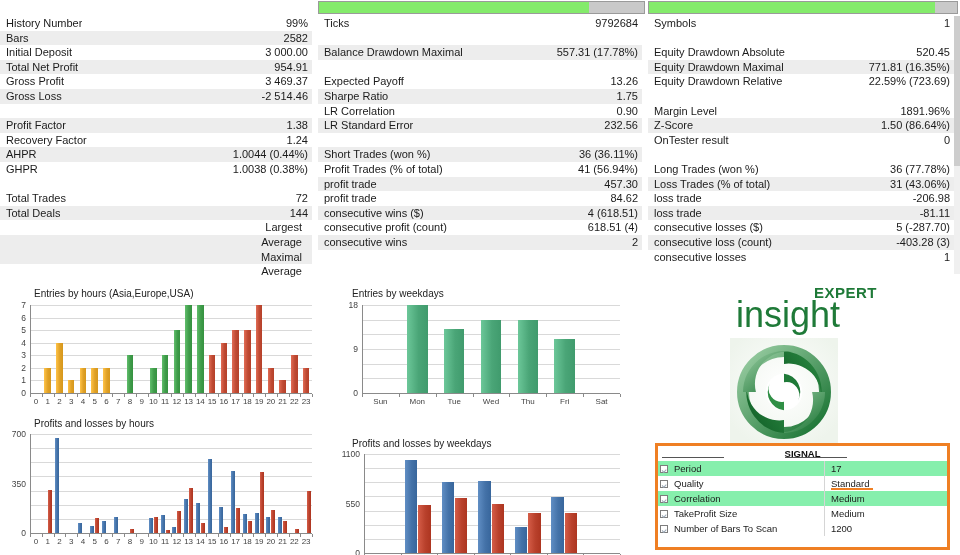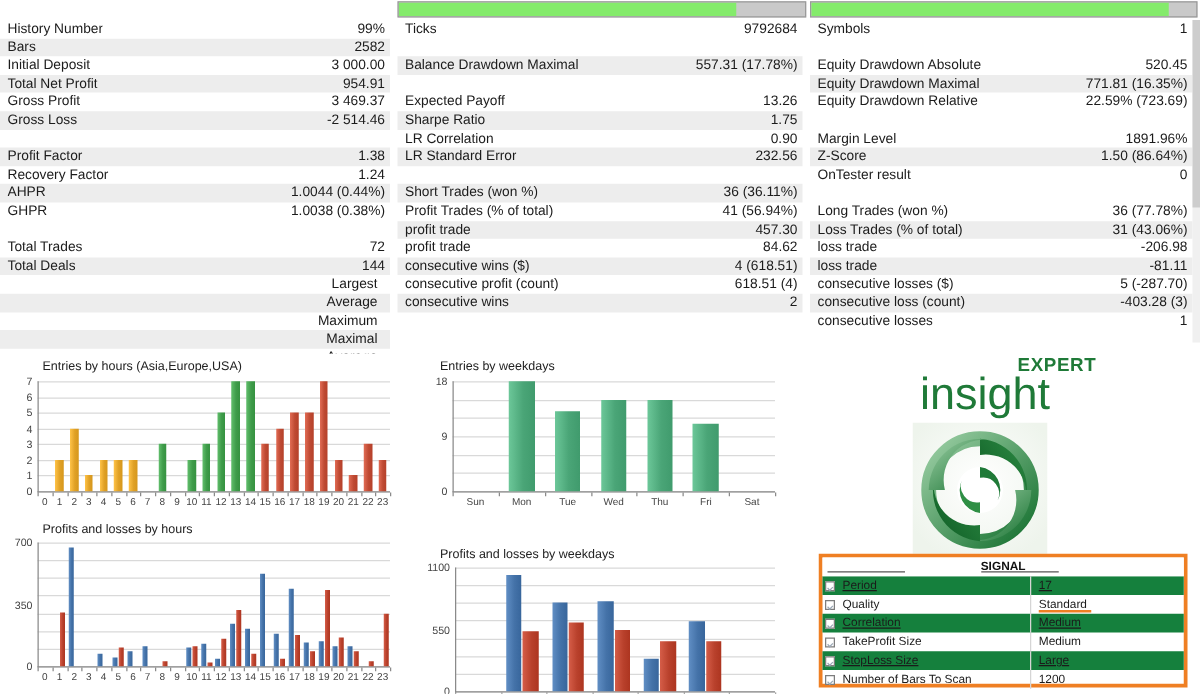--- a/index.html
+++ b/index.html
@@ -52,21 +52,21 @@
   .expert{position:absolute;font-weight:bold;color:#1f7a38;letter-spacing:.5px;}
   .insight{position:absolute;color:#1f7a38;}
   .swirl{position:absolute;}
   .pairname{position:absolute;color:#f08a35;font-weight:normal;white-space:nowrap;}
 
   
   .settings{position:absolute;left:655px;top:443px;width:295px;height:107px;border:3px solid #ef7f23;box-sizing:border-box;background:#fff;}
   .sig-head{position:relative;height:15px;line-height:15px;font-size:9.5px;font-weight:bold;color:#111;text-align:center;background:#fff;}
   .sig-head .rule{position:absolute;top:11px;height:1px;background:#555;}
   .strow{display:flex;height:15px;line-height:15px;font-size:9.5px;}
-  .strow.alt{background:#15803d;text-decoration:underline;}
+  .strow.alt{background:#86efac;}
   .strow .cbcell{width:12px;display:flex;align-items:center;justify-content:center;}
   .cbox{width:8px;height:8px;border:1px solid #7d7d7d;background:#fff;position:relative;box-sizing:border-box;}
   .cbox:after{content:"";position:absolute;left:1px;top:3px;width:3px;height:1.5px;border-left:1.3px solid #9aa7b5;border-bottom:1.3px solid #9aa7b5;transform:rotate(-45deg);}
   .strow .namecell{flex:0 0 150px;padding-left:4px;overflow:hidden;white-space:nowrap;}
   .strow .valcell{flex:1;padding-left:6px;border-left:1px solid #d5d5d5;position:relative;white-space:nowrap;}
   .valcell .ul{position:absolute;left:6px;bottom:1px;height:2px;background:#ef7f23;}
 </style>
 </head>
 <body>
 
@@ -138,24 +138,20 @@
         <div class="srow alt">
           <span class="k">Total Deals</span>
           <span class="v">144</span>
         </div>
         <div class="srow">
           <span class="k right">Largest</span>
           <span class="v"></span>
         </div>
         <div class="srow alt">
           <span class="k right">Average</span>
-          <span class="v"></span>
-        </div>
-        <div class="srow">
-          <span class="k right">Maximum</span>
           <span class="v"></span>
         </div>
         <div class="srow alt">
           <span class="k right">Maximal</span>
           <span class="v"></span>
         </div>
         <div class="srow">
           <span class="k right">Average</span>
           <span class="v"></span>
         </div>
@@ -630,27 +626,20 @@
           <div class="namecell">Correlation</div>
           <div class="valcell">Medium</div>
         </div>
         <div class="strow">
           <div class="cbcell">
             <div class="cbox"></div>
           </div>
           <div class="namecell">TakeProfit Size</div>
           <div class="valcell">Medium</div>
         </div>
-        <div class="strow alt">
-          <div class="cbcell">
-            <div class="cbox"></div>
-          </div>
-          <div class="namecell">StopLoss Size</div>
-          <div class="valcell">Large</div>
-        </div>
         <div class="strow">
           <div class="cbcell">
             <div class="cbox"></div>
           </div>
           <div class="namecell">Number of Bars To Scan</div>
           <div class="valcell">1200</div>
         </div>
       </div>
   </div>
 

